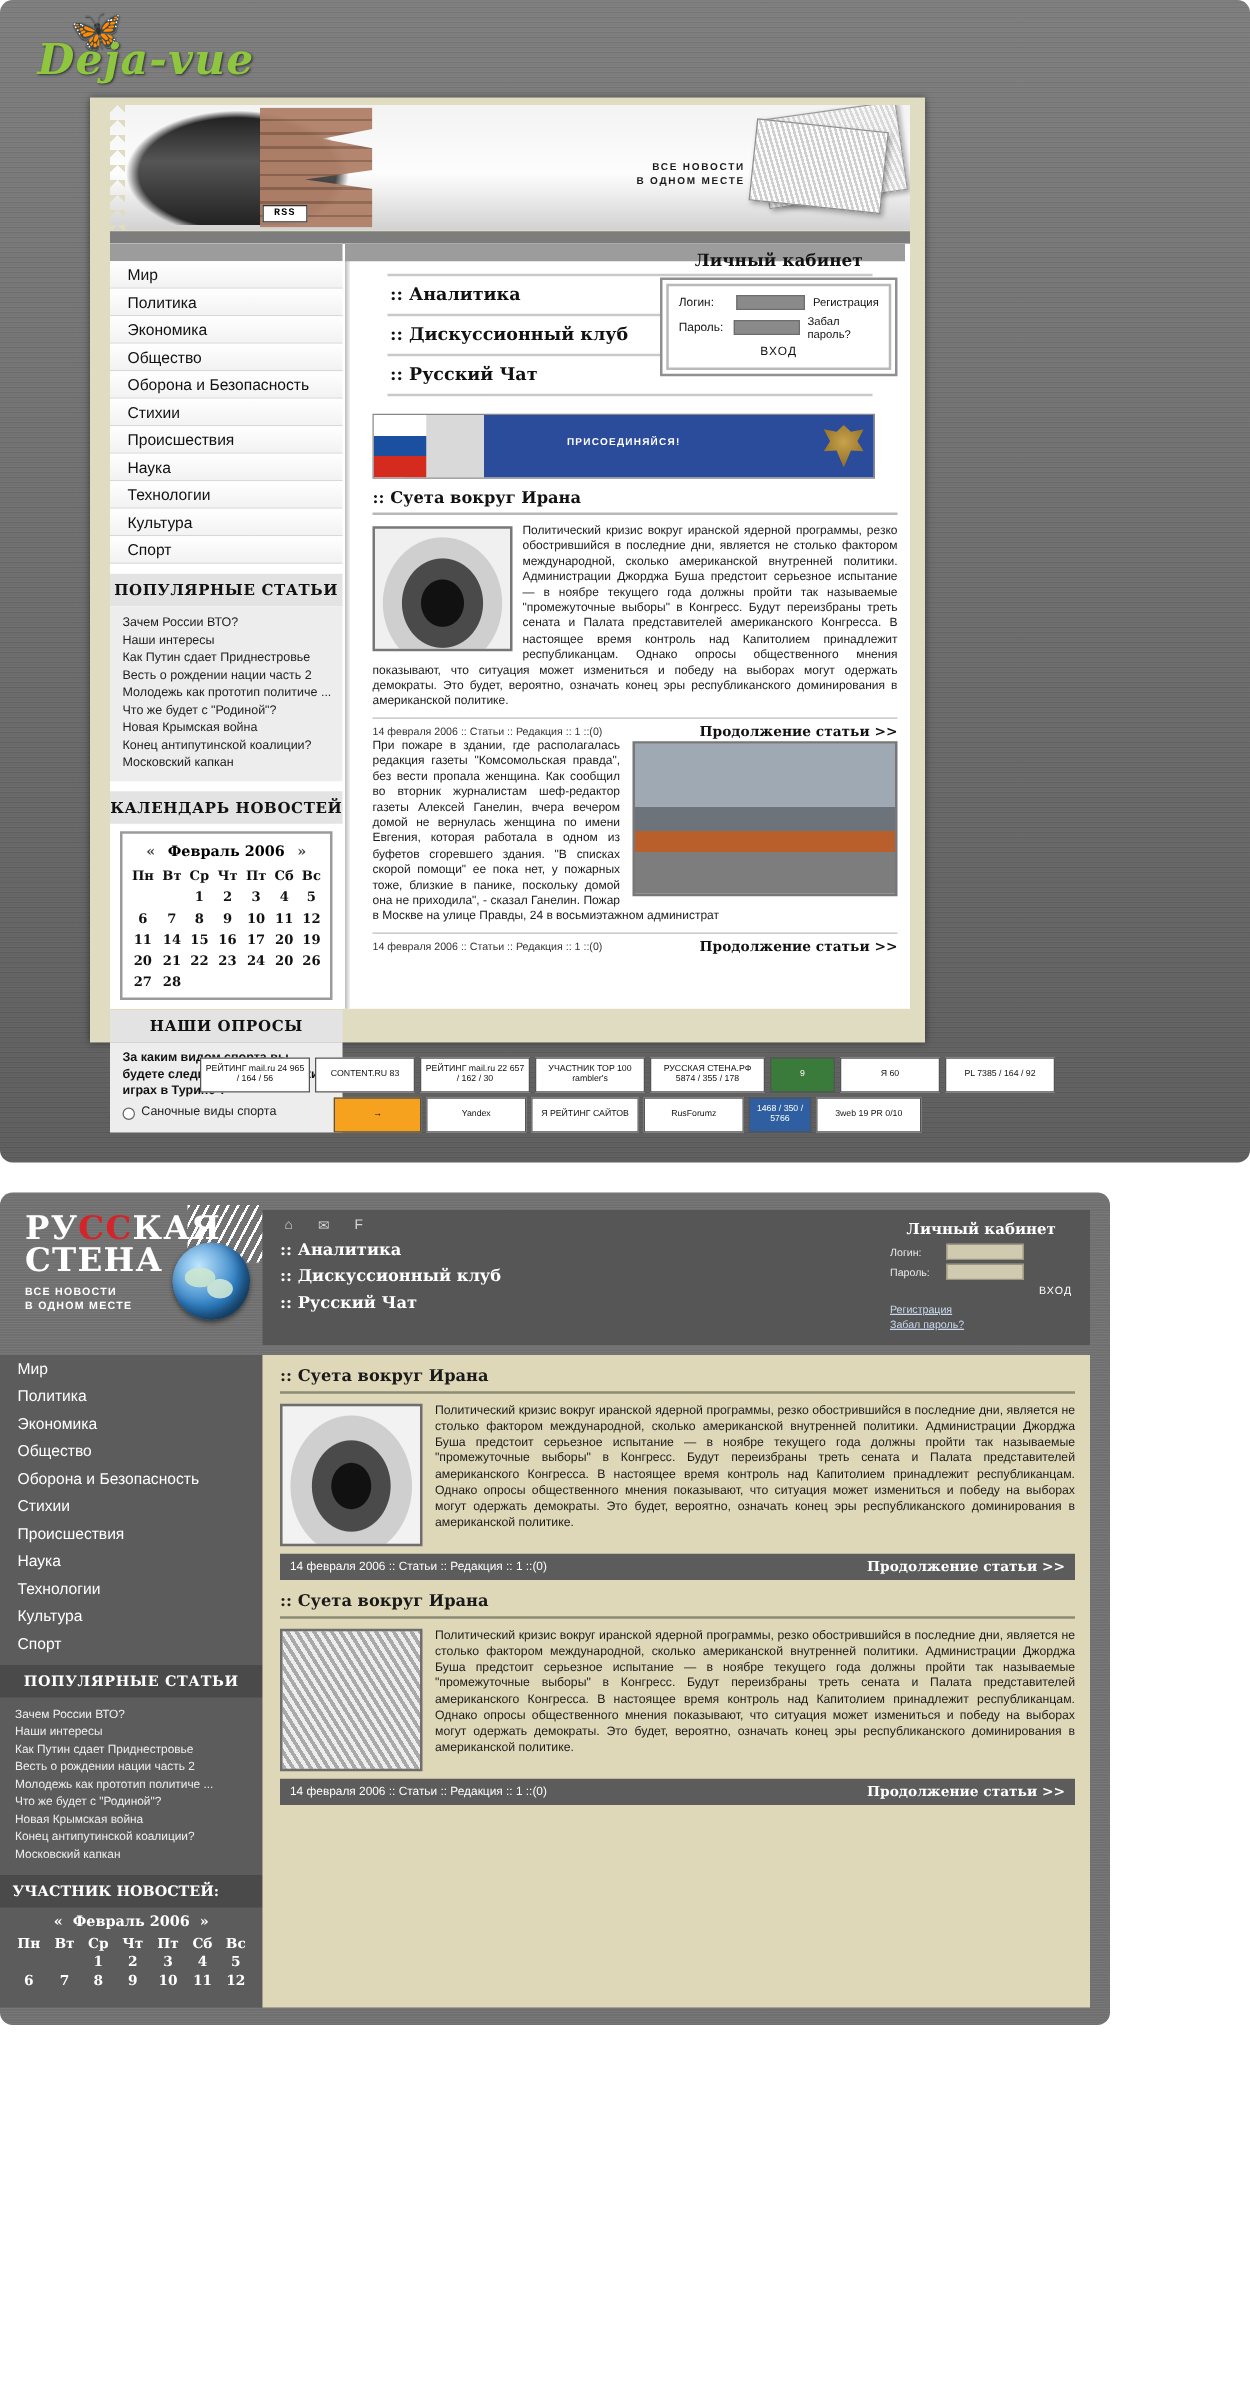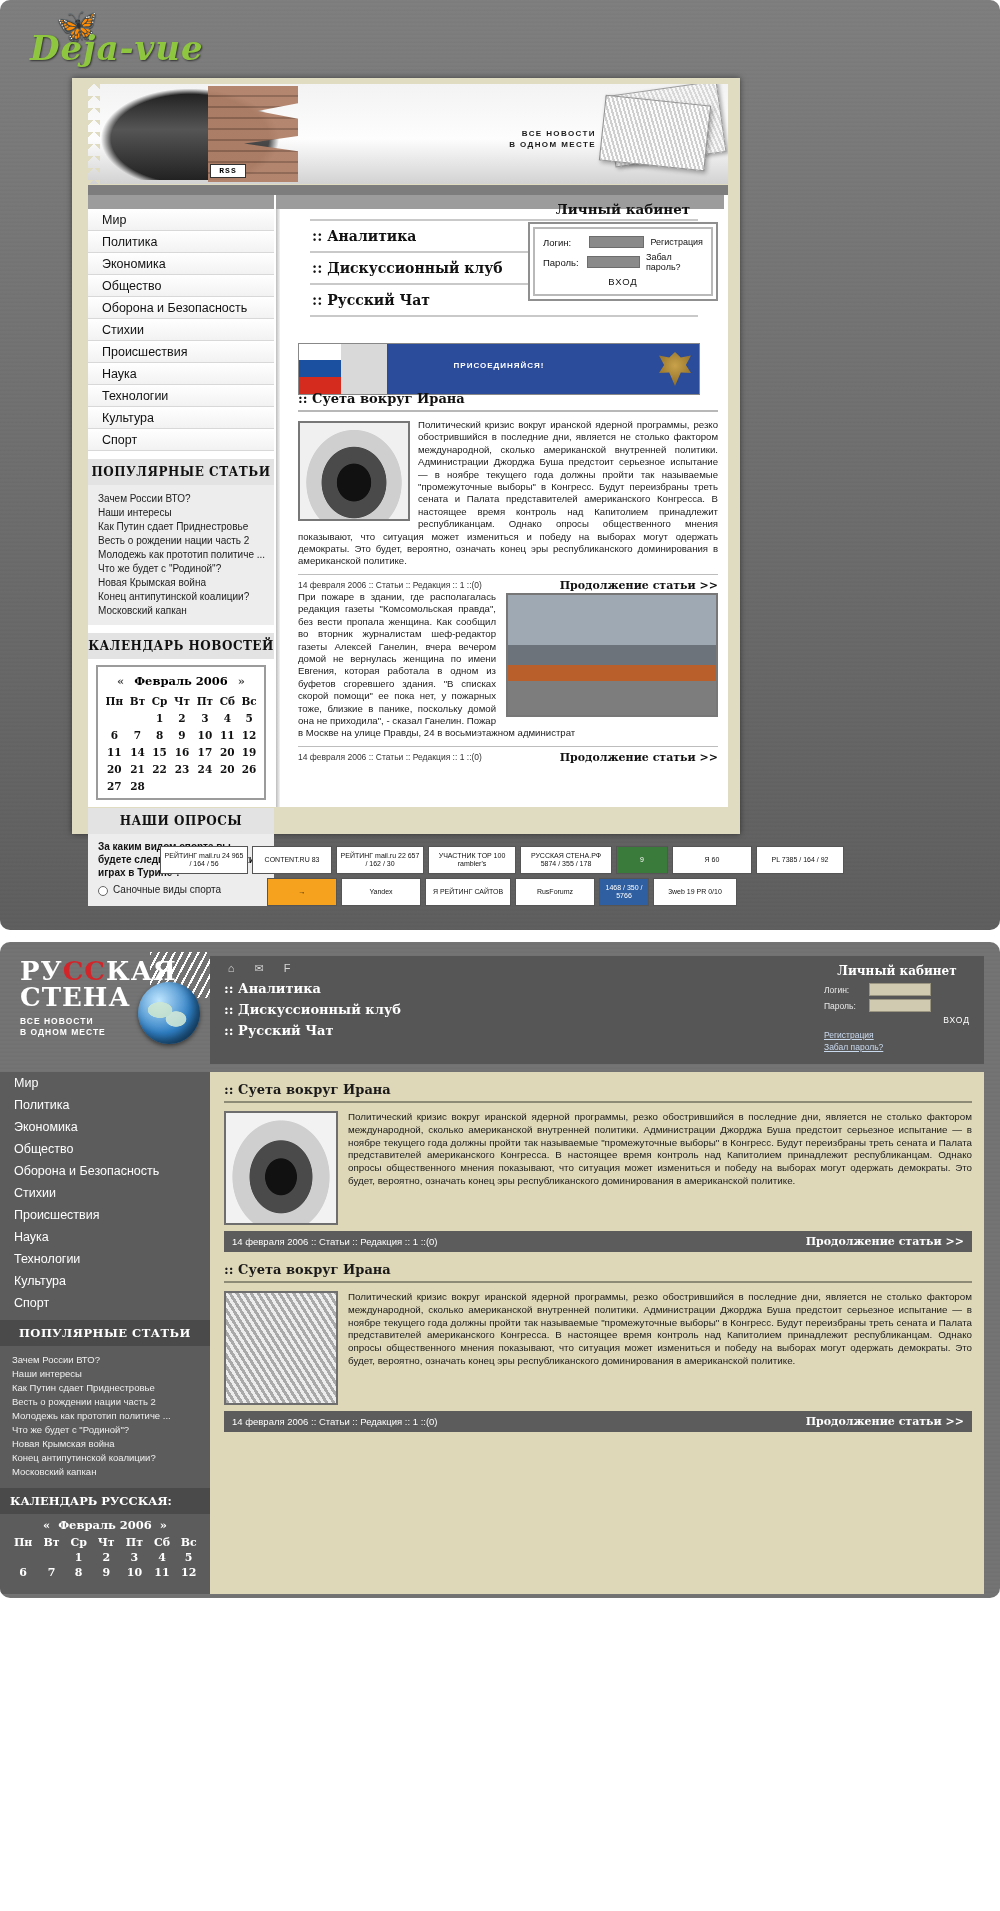--- a/index.html
+++ b/index.html
@@ -97,21 +97,21 @@
      font-size:13.5px;color:#111;padding-bottom:5px;}
   .cab-box{border:2px solid #8f8f8f;padding:3px;background:#fff;}
   .cab-in{border:2px solid #b9b9b9;padding:7px 8px;}
   .frow{display:flex;align-items:center;gap:6px;margin-bottom:4px;}
   .frow label{font-size:9.5px;color:#111;width:42px;}
   .fld{width:56px;height:10px;background:#8a8a8a;border:1px solid #6d6d6d;}
   .cab-lnk{font-size:9px;color:#111;cursor:pointer;}
   .enter{text-align:center;font-size:9.5px;letter-spacing:1px;color:#111;
      margin-top:3px;cursor:pointer;}
 
-  .flagban{position:absolute;left:14px;top:148px;width:400px;height:50px;
+  .flagban{position:absolute;left:14px;top:136px;width:400px;height:50px;
      background:linear-gradient(to right,#ffffff 0 6%,#d9d9d9 6% 22%,#2b4b9b 22% 100%);
      border:1px solid #888;overflow:hidden;}
   .flagstripe{position:absolute;left:0;top:0;width:42px;height:100%;
      background:linear-gradient(to bottom,#fff 0 33%,#1b4fa0 33% 66%,#d52b1e 66% 100%);}
   .flagtxt{position:absolute;left:0;right:0;top:17px;text-align:center;color:#fff;
      font-size:8px;font-weight:bold;letter-spacing:1px;}
   .eagle{position:absolute;right:8px;top:8px;width:32px;height:34px;
      background:radial-gradient(circle at 50% 40%,#c9a24a,#7d5f1e);
      clip-path:polygon(50% 0,68% 16%,100% 10%,84% 38%,100% 62%,68% 60%,50% 100%,32% 60%,0 62%,16% 38%,0 10%,32% 16%);}
 
@@ -131,23 +131,23 @@
      background:linear-gradient(to bottom,#9ea9b4 0 42%,#6d737a 42% 58%,#b85f2c 58% 72%,#7d7d7d 72% 100%);}
 
   .counters{position:absolute;left:92px;top:846px;width:820px;}
   .crow{display:flex;gap:4px;justify-content:center;margin-bottom:4px;}
   .cbx{height:26px;border:1px solid #555;background:#fff;font-size:7px;
      display:flex;align-items:center;justify-content:center;color:#111;
      font-family:"Liberation Sans",sans-serif;text-align:center;padding:0 3px;cursor:pointer;
      line-height:8px;}
 
   
-  .v2{width:1000px;position:relative;margin-top:12px;
+  .v2{width:888px;position:relative;margin-top:24px;
      background:repeating-linear-gradient(to bottom,#6e6e6e 0,#7a7a7a 1px,#6a6a6a 2px,#787878 3px,#707070 4px);
-     border-radius:10px;overflow:hidden;padding-bottom:4px;}
+     border-radius:10px;overflow:hidden;padding-bottom:14px;}
   .v2-head{height:130px;position:relative;}
   .v2-logo{position:absolute;left:20px;top:16px;width:190px;}
   .v2-logo .rl{font-family:"DejaVu Serif",serif;font-weight:bold;font-size:26px;
      letter-spacing:1px;color:#fff;line-height:26px;}
   .v2-logo .rl .red{color:#d2252a;}
   .v2-logo .sub{margin-top:6px;font-size:8.5px;font-weight:bold;letter-spacing:1px;
      color:#fff;line-height:11px;}
   .v2-slash{position:absolute;left:150px;top:10px;width:60px;height:46px;
      background:repeating-linear-gradient(118deg,#fff 0 2px,transparent 2px 7px);}
   .globe{position:absolute;left:138px;top:40px;width:62px;height:62px;border-radius:50%;
@@ -485,21 +485,21 @@
           <div>Наши интересы</div>
           <div>Как Путин сдает Приднестровье</div>
           <div>Весть о рождении нации часть 2</div>
           <div>Молодежь как прототип политиче ...</div>
           <div>Что же будет с "Родиной"?</div>
           <div>Новая Крымская война</div>
           <div>Конец антипутинской коалиции?</div>
           <div>Московский капкан</div>
         </div>
 
-        <div class="v2-calhead">КАЛЕНДАРЬ РУССКАЯ:</div>
+        <div class="v2-calhead">УЧАСТНИК НОВОСТЕЙ:</div>
         <div class="v2-cal">
           <div class="mon">
             <span>«</span>
             &nbsp;<span>Февраль 2006</span>&nbsp;
             <span>»</span>
           </div>
           <table class="v2cal">
             <tbody>
                 <tr>
               <th>Пн</th>

